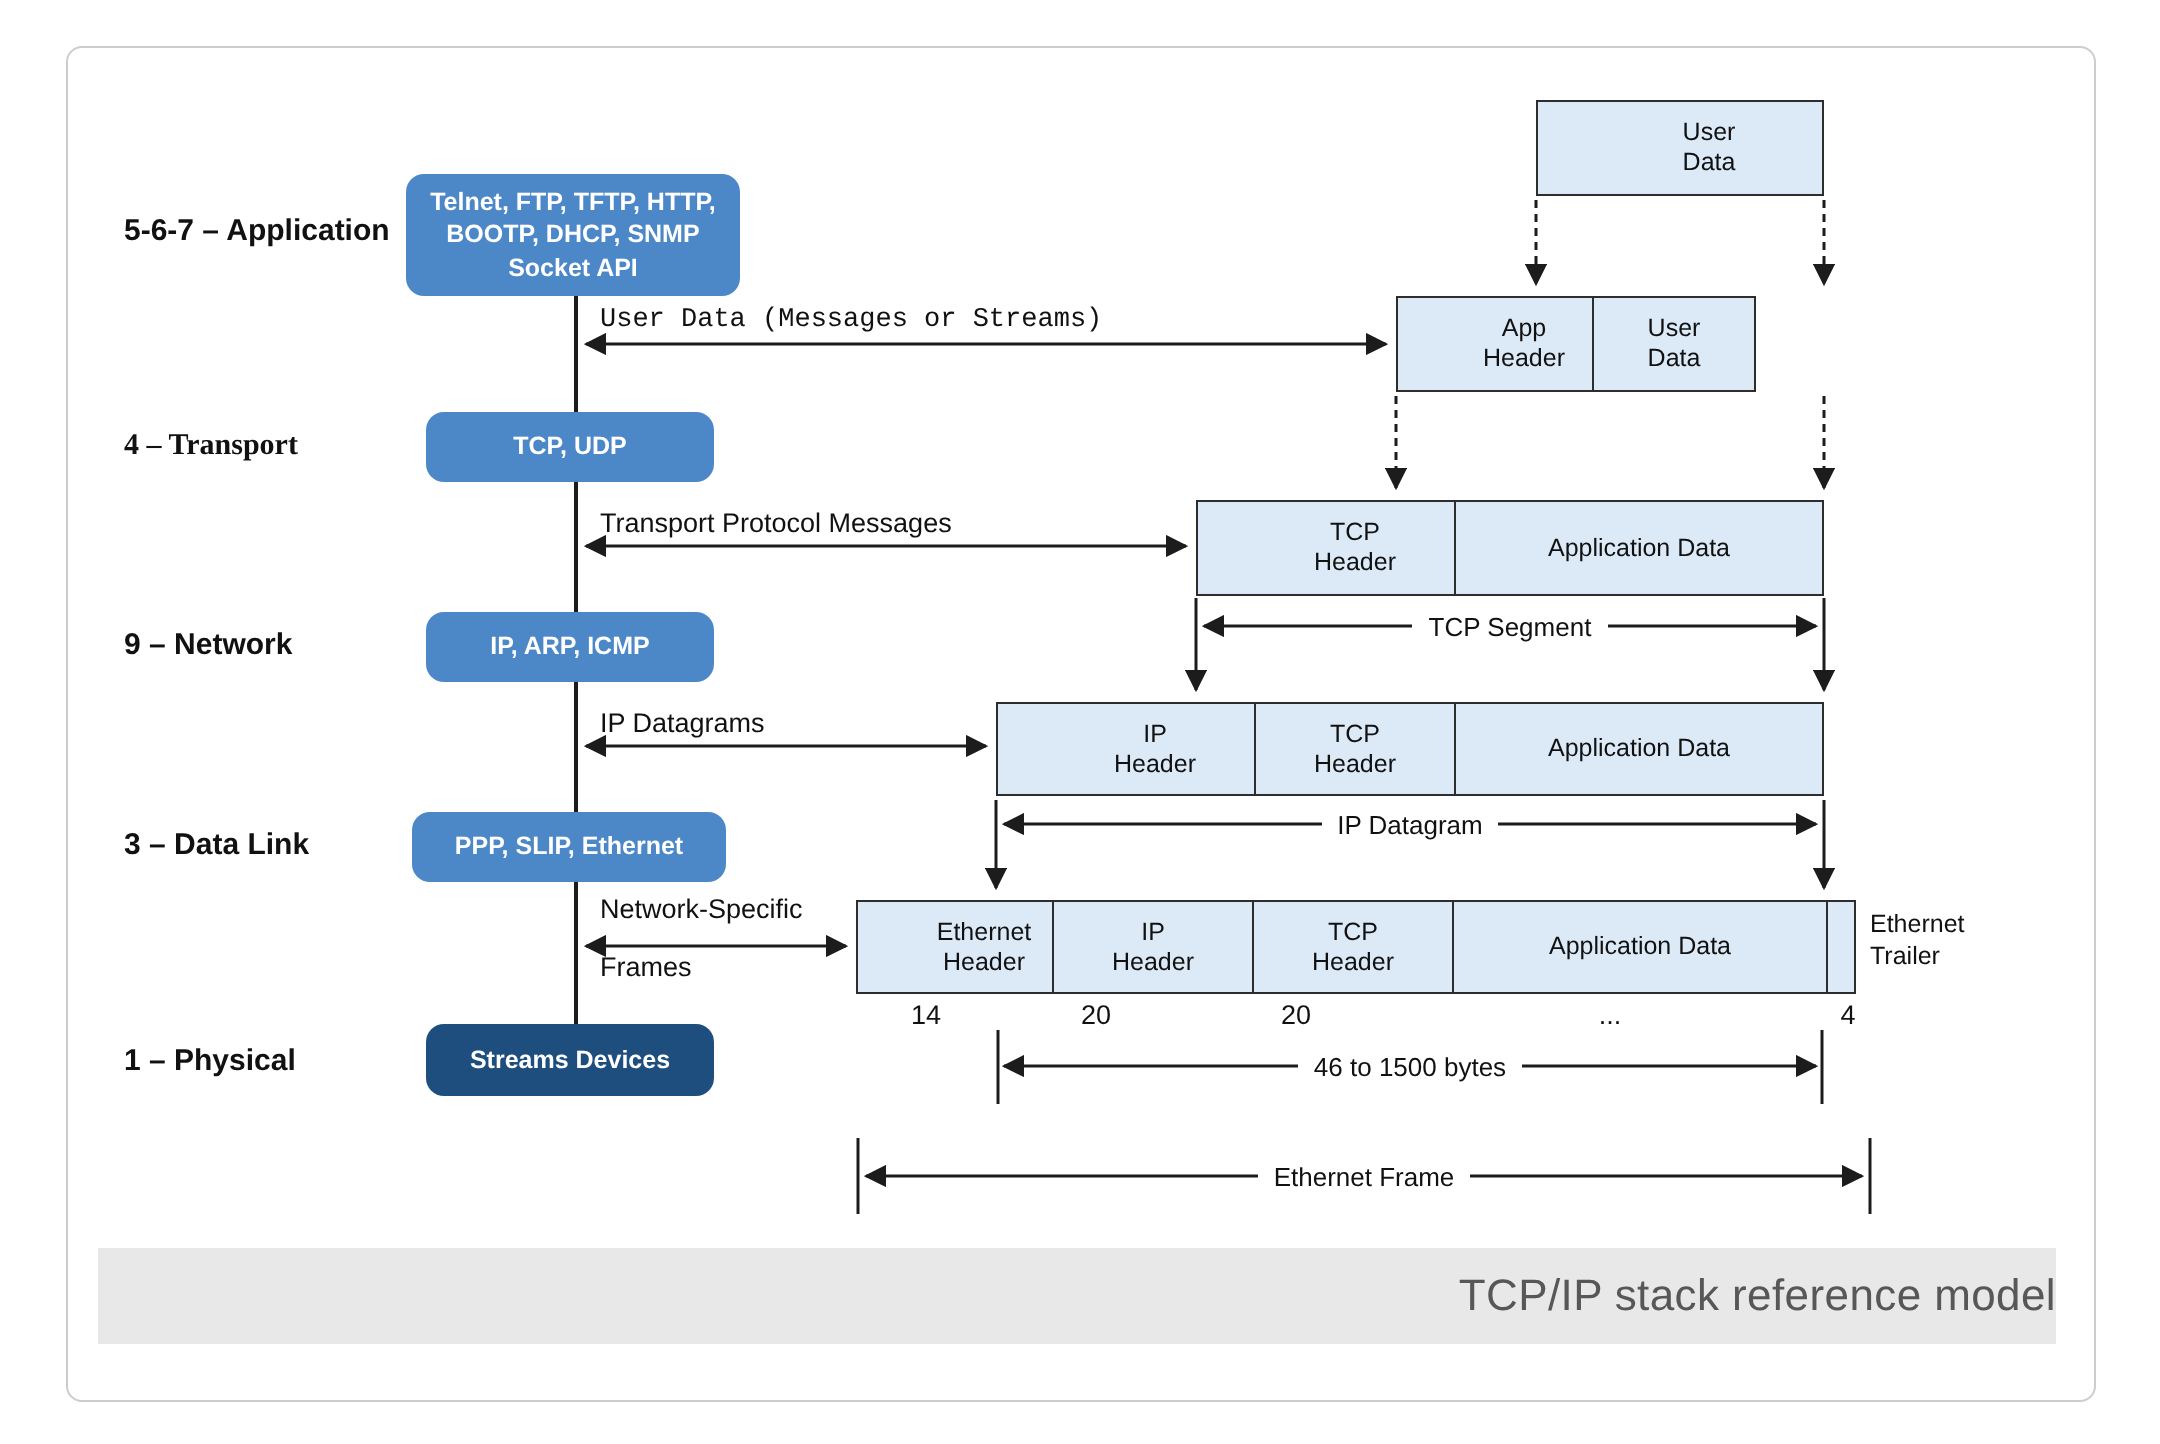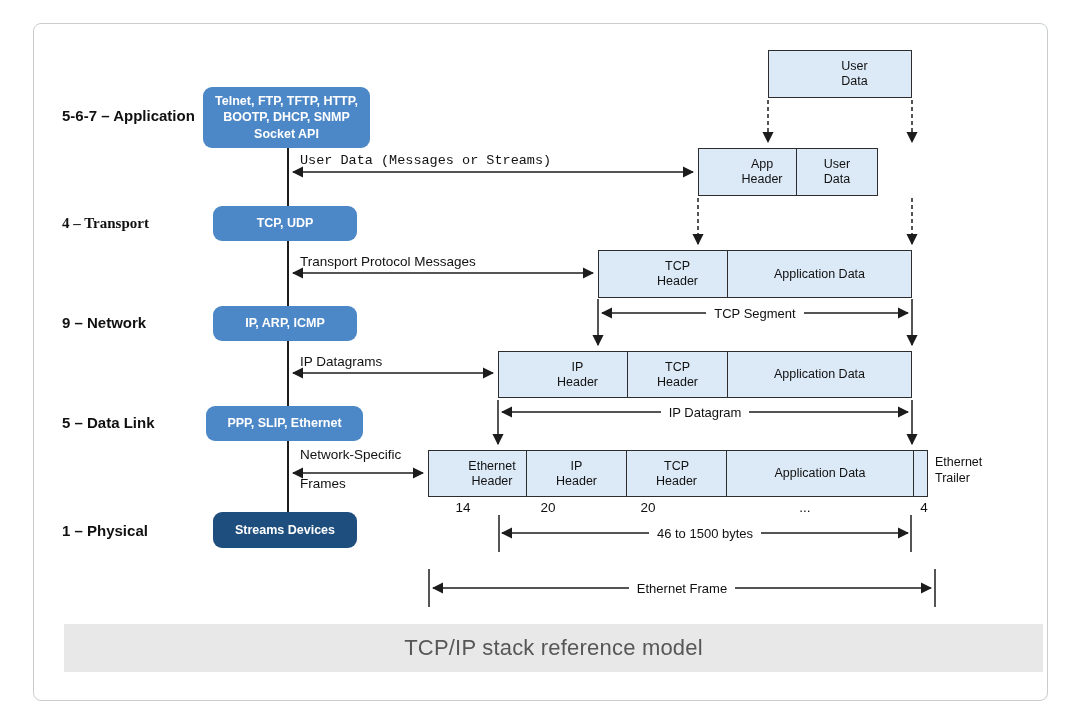--- a/index.html
+++ b/index.html
@@ -31,21 +31,21 @@
     font-size:12.5px;line-height:1.2;white-space:pre-line;box-sizing:border-box;height:100%;
   }
   .cell + .cell{border-left:1.6px solid var(--cell_border,#2d2d2d);}
   .flow-label{position:absolute;z-index:2;font-size:13.5px;white-space:nowrap;}
   .dim-label{position:absolute;z-index:2;text-align:center;font-size:13px;}
   .dim-label span{background:#fff;padding:0 8px;}
   .size-label{position:absolute;z-index:2;text-align:center;font-size:13.5px;}
   .trailer-label{position:absolute;z-index:2;font-size:12.5px;line-height:1.25;white-space:pre-line;}
   .caption{
     position:absolute;z-index:2;left:49px;top:624px;width:979px;height:48px;
-    background:var(--caption_bg,#e8e8e8);display:flex;align-items:center;justify-content:center;margin-left:15px;
+    background:var(--caption_bg,#e8e8e8);display:flex;align-items:center;justify-content:flex-end;
   }
   .caption div{font-size:22px;color:var(--caption_text,#575757);letter-spacing:.2px;}
 </style>
 </head>
 <body>
 
 <div class="card"></div>
 
 <svg class="overlay" width="1080" height="722">
   <defs>
@@ -77,21 +77,21 @@
   <line class="ln" x1="499" y1="515" x2="499" y2="552"></line>
   <line class="ln" x1="911" y1="515" x2="911" y2="552"></line>
   <line class="ln" x1="433" y1="588" x2="931" y2="588" marker-start="url(#ah)" marker-end="url(#ah)"></line>
   <line class="ln" x1="429" y1="569" x2="429" y2="607"></line>
   <line class="ln" x1="935" y1="569" x2="935" y2="607"></line>
 </svg>
 
 <div class="layer-label" style="left:62px;top:107px;">5-6-7 – Application</div>
 <div class="layer-label" style="left:62px;top:215px;font-family:Liberation Serif, serif;">4 – Transport</div>
 <div class="layer-label" style="left:62px;top:314px;">9 – Network</div>
-<div class="layer-label" style="left:62px;top:414px;">5 – Data Link</div>
+<div class="layer-label" style="left:62px;top:414px;">3 – Data Link</div>
 <div class="layer-label" style="left:62px;top:522px;">1 – Physical</div>
 
 <div class="pbox" style="left:203px;top:87px;width:167px;height:61px;">Telnet, FTP, TFTP, HTTP,
 BOOTP, DHCP, SNMP
 Socket API</div>
 <div class="pbox" style="left:213px;top:206px;width:144px;height:35px;">TCP, UDP</div>
 <div class="pbox" style="left:213px;top:306px;width:144px;height:35px;">IP, ARP, ICMP</div>
 <div class="pbox" style="left:206px;top:406px;width:157px;height:35px;">PPP, SLIP, Ethernet</div>
 <div class="pbox dark" style="left:213px;top:512px;width:144px;height:36px;">Streams Devices</div>
 

